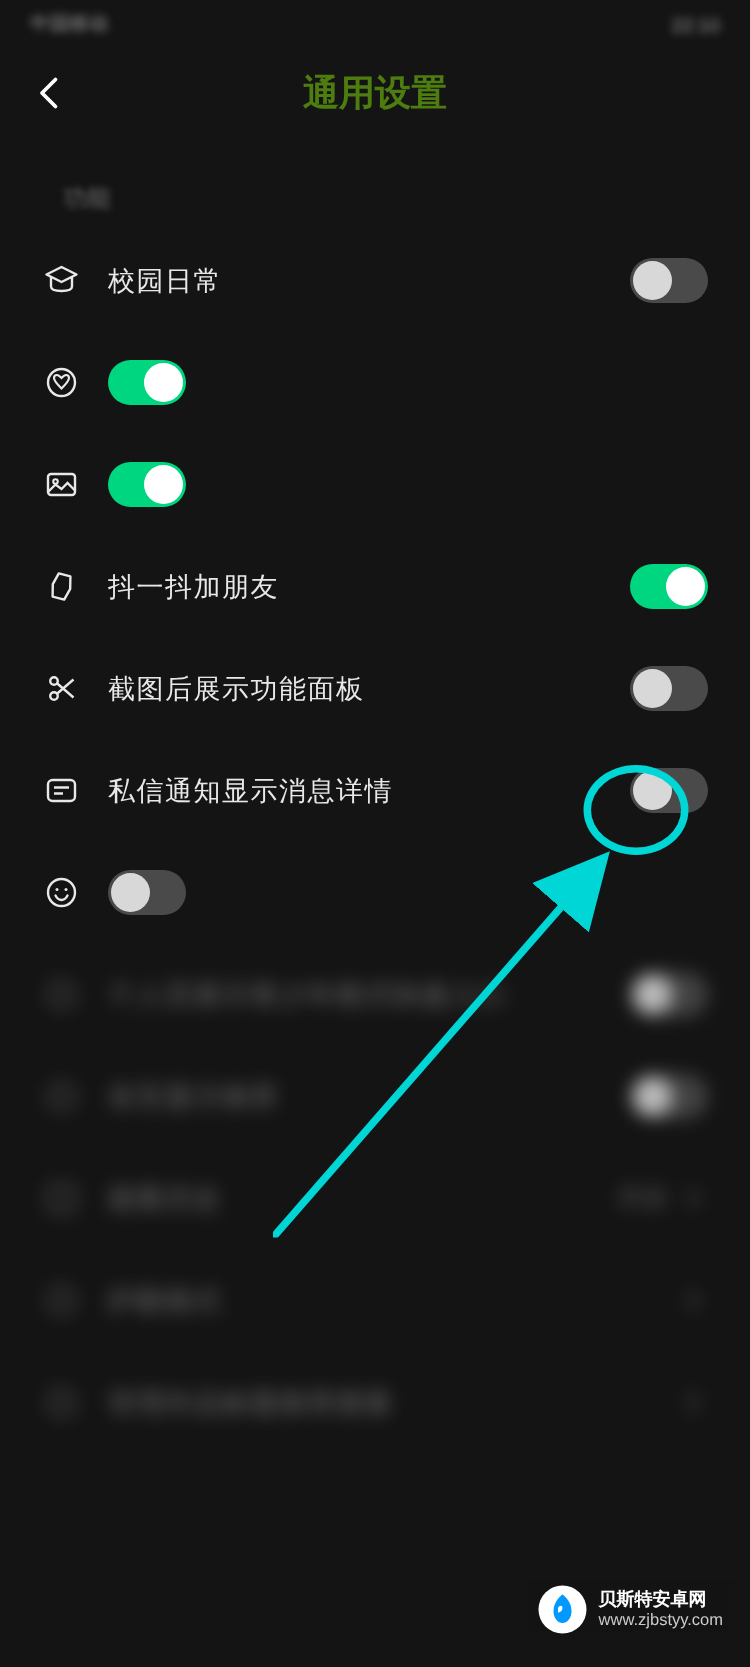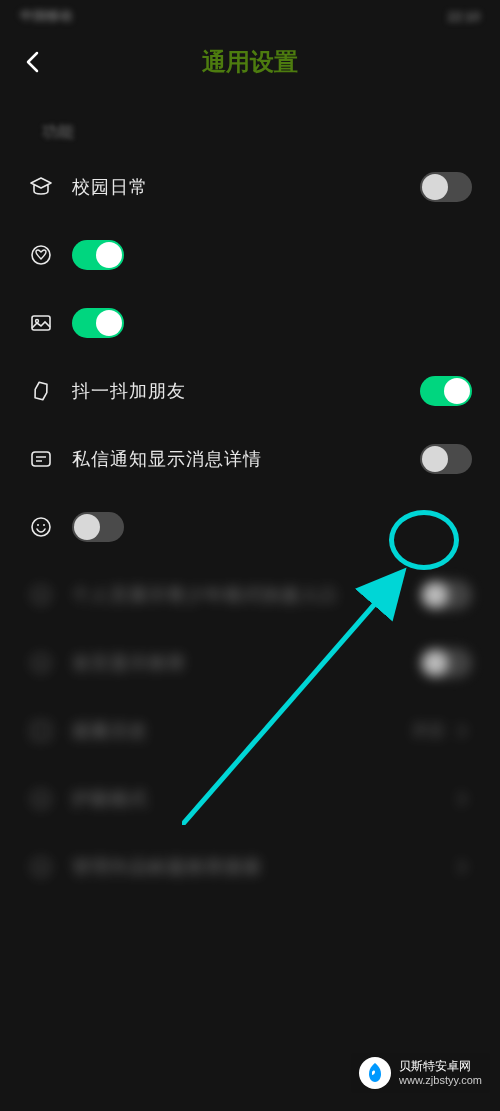--- a/index.html
+++ b/index.html
@@ -168,21 +168,21 @@
       overflow: hidden;
     }
     .watermark-text {
       display: flex;
       flex-direction: column;
       font-size: 12px;
       line-height: 1.2;
     }
     .watermark-name {
       color: #fff;
-      font-weight: 400;
+      font-weight: 700;
     }
     .watermark-url {
       color: #ccc;
       font-size: 11px;
     }
     svg { display: block; }
   </style>
 </head>
 <body>
 
@@ -247,20 +247,33 @@
       <svg width="24" height="24" viewBox="0 0 24 24">
           <path d="M8 4 L16 4 L18 12 L16 20 L8 20 L6 12 Z" stroke="#e8e8e8" stroke-width="1.6" fill="none" stroke-linejoin="round" transform="rotate(15 12 12)"></path>
         </svg>
     </span>
     <span class="setting-label">抖一抖加朋友</span>
     <div class="toggle on">
         <div class="toggle-thumb"></div>
       </div>
   </div>
 
+  <div class="setting-item">
+    <span class="setting-icon">
+      <svg width="24" height="24" viewBox="0 0 24 24">
+          <circle cx="7" cy="7" r="2.5" stroke="#e8e8e8" stroke-width="1.6" fill="none"></circle>
+          <circle cx="7" cy="17" r="2.5" stroke="#e8e8e8" stroke-width="1.6" fill="none"></circle>
+          <path d="M9 8.5 L20 18 M9 15.5 L20 6" stroke="#e8e8e8" stroke-width="1.6" fill="none"></path>
+        </svg>
+    </span>
+    <span class="setting-label">截图后展示功能面板</span>
+    <div class="toggle">
+        <div class="toggle-thumb"></div>
+      </div>
+  </div>
 
   <div class="setting-item">
     <span class="setting-icon">
       <svg width="24" height="24" viewBox="0 0 24 24">
           <rect x="3" y="5" width="18" height="14" rx="3" stroke="#e8e8e8" stroke-width="1.6" fill="none"></rect>
           <path d="M7 10 L17 10 M7 14 L13 14" stroke="#e8e8e8" stroke-width="1.6"></path>
         </svg>
     </span>
     <span class="setting-label">私信通知显示消息详情</span>
     <div class="toggle">

